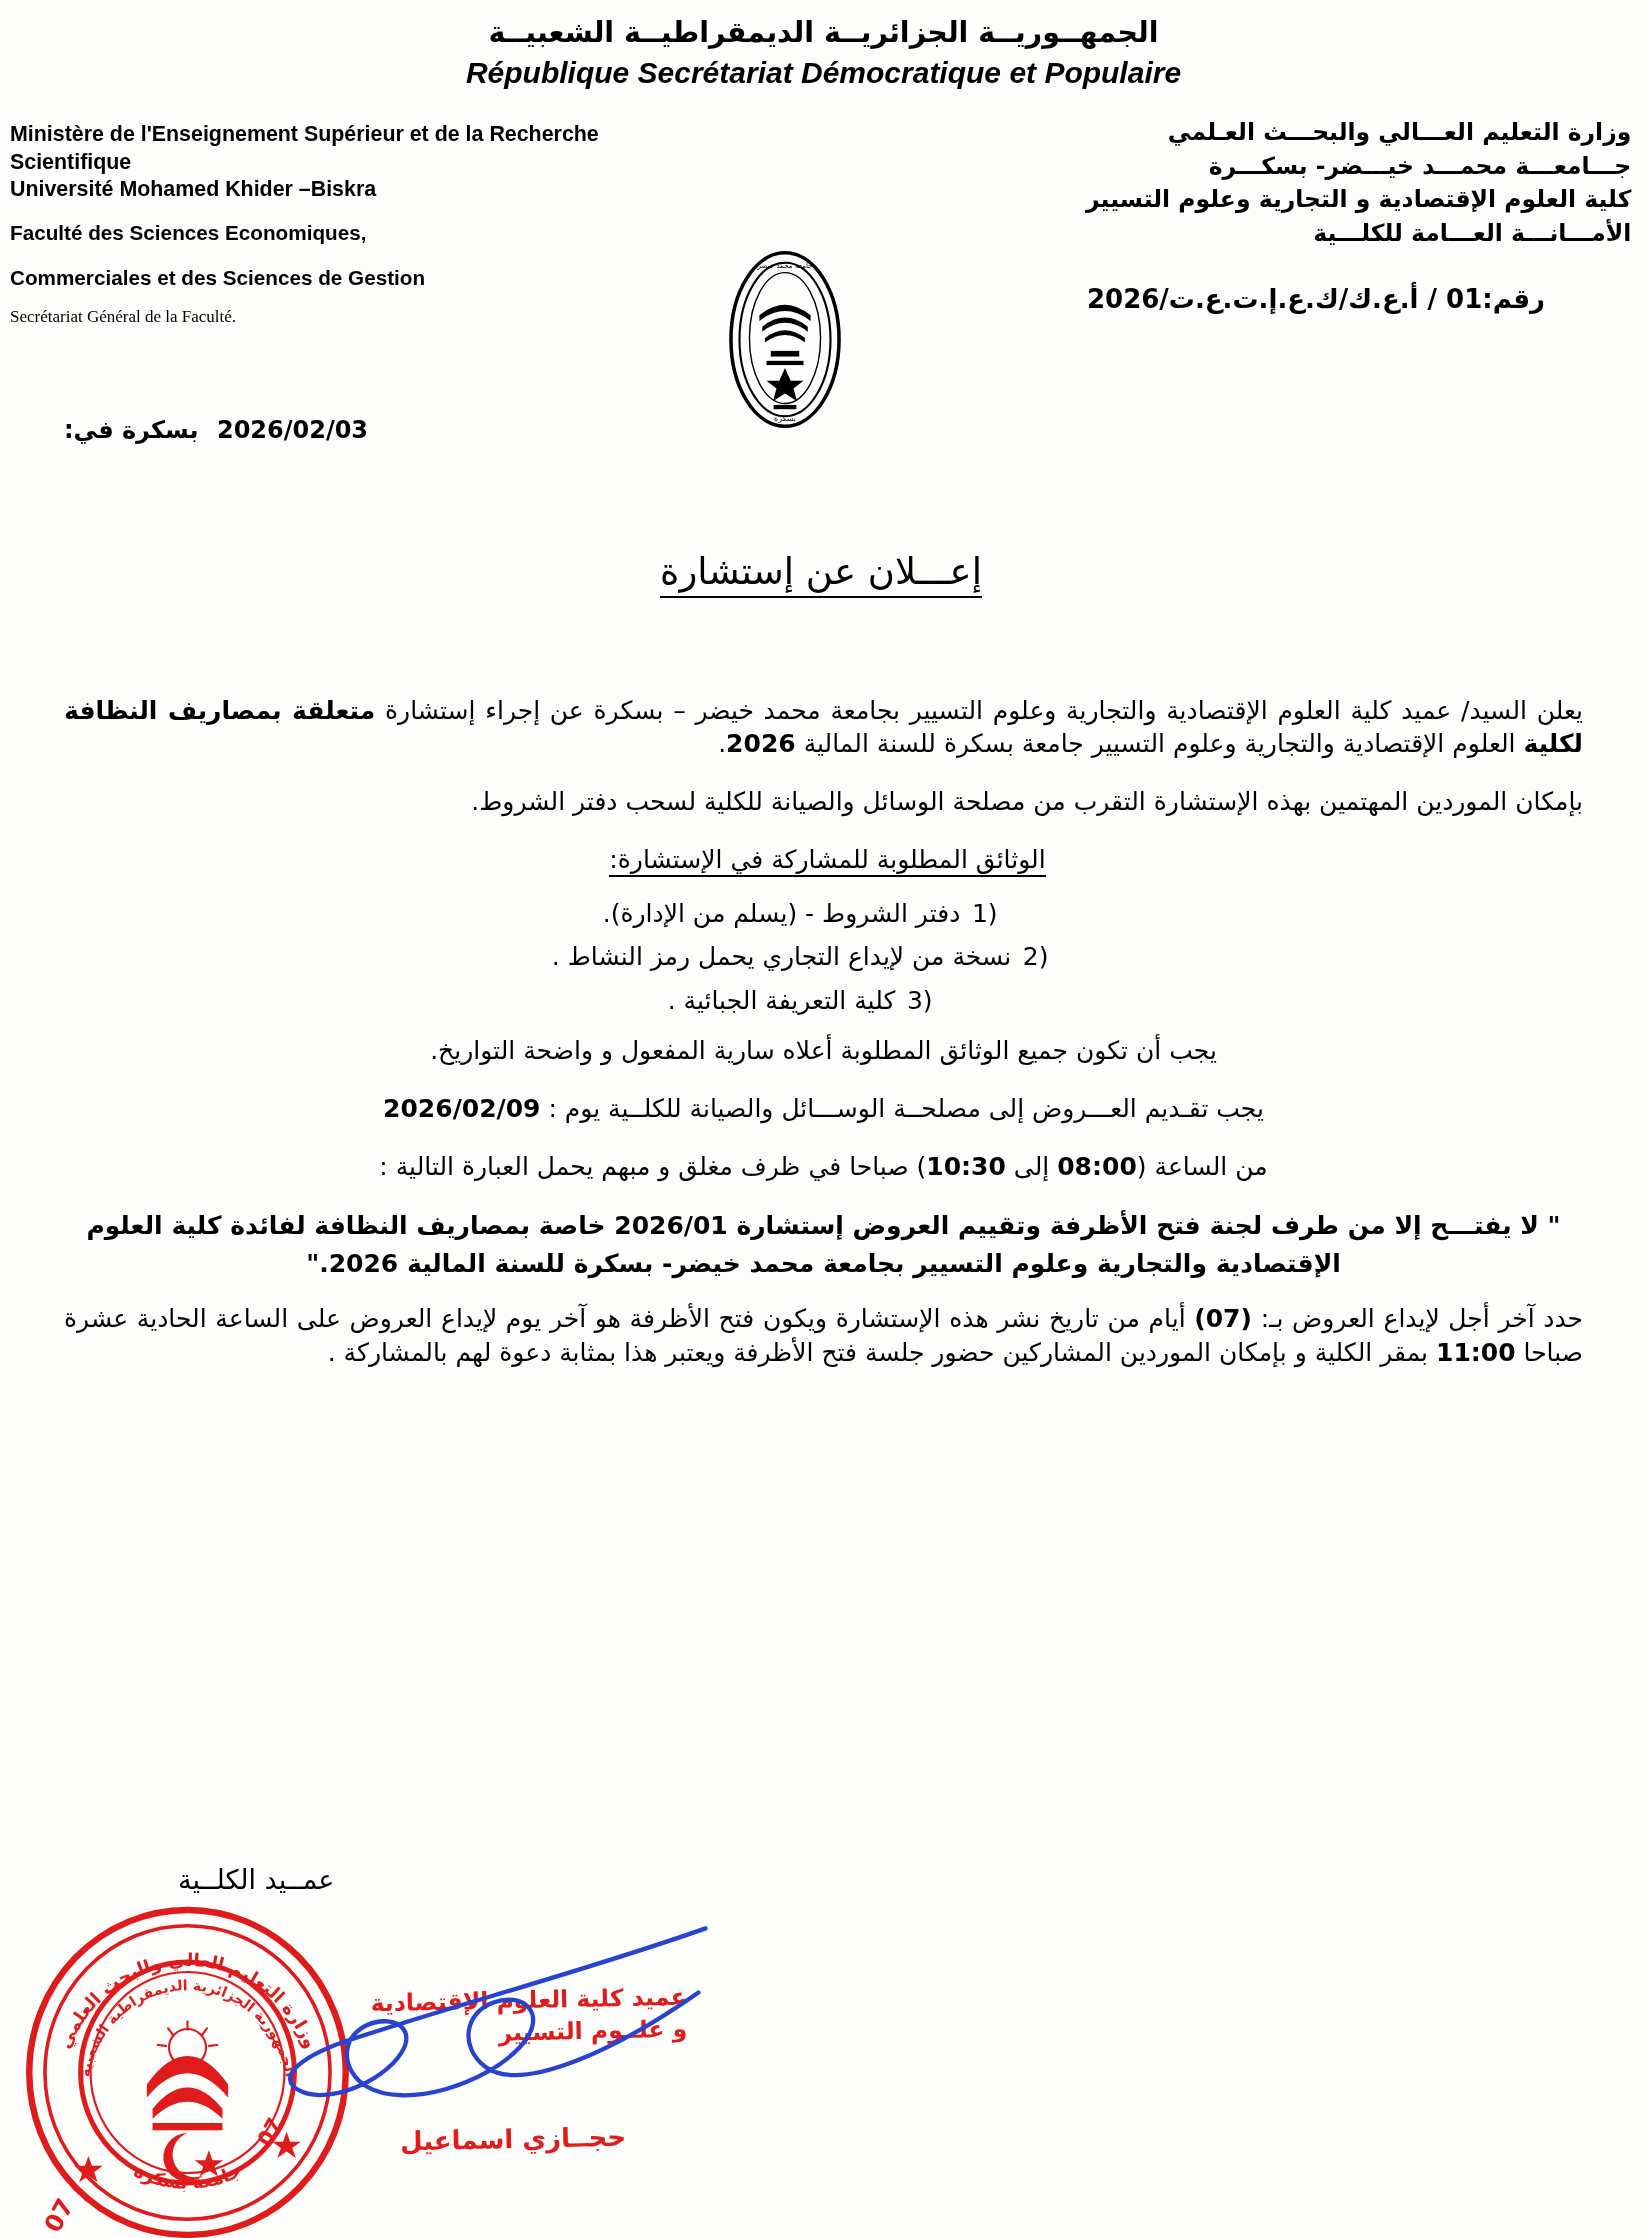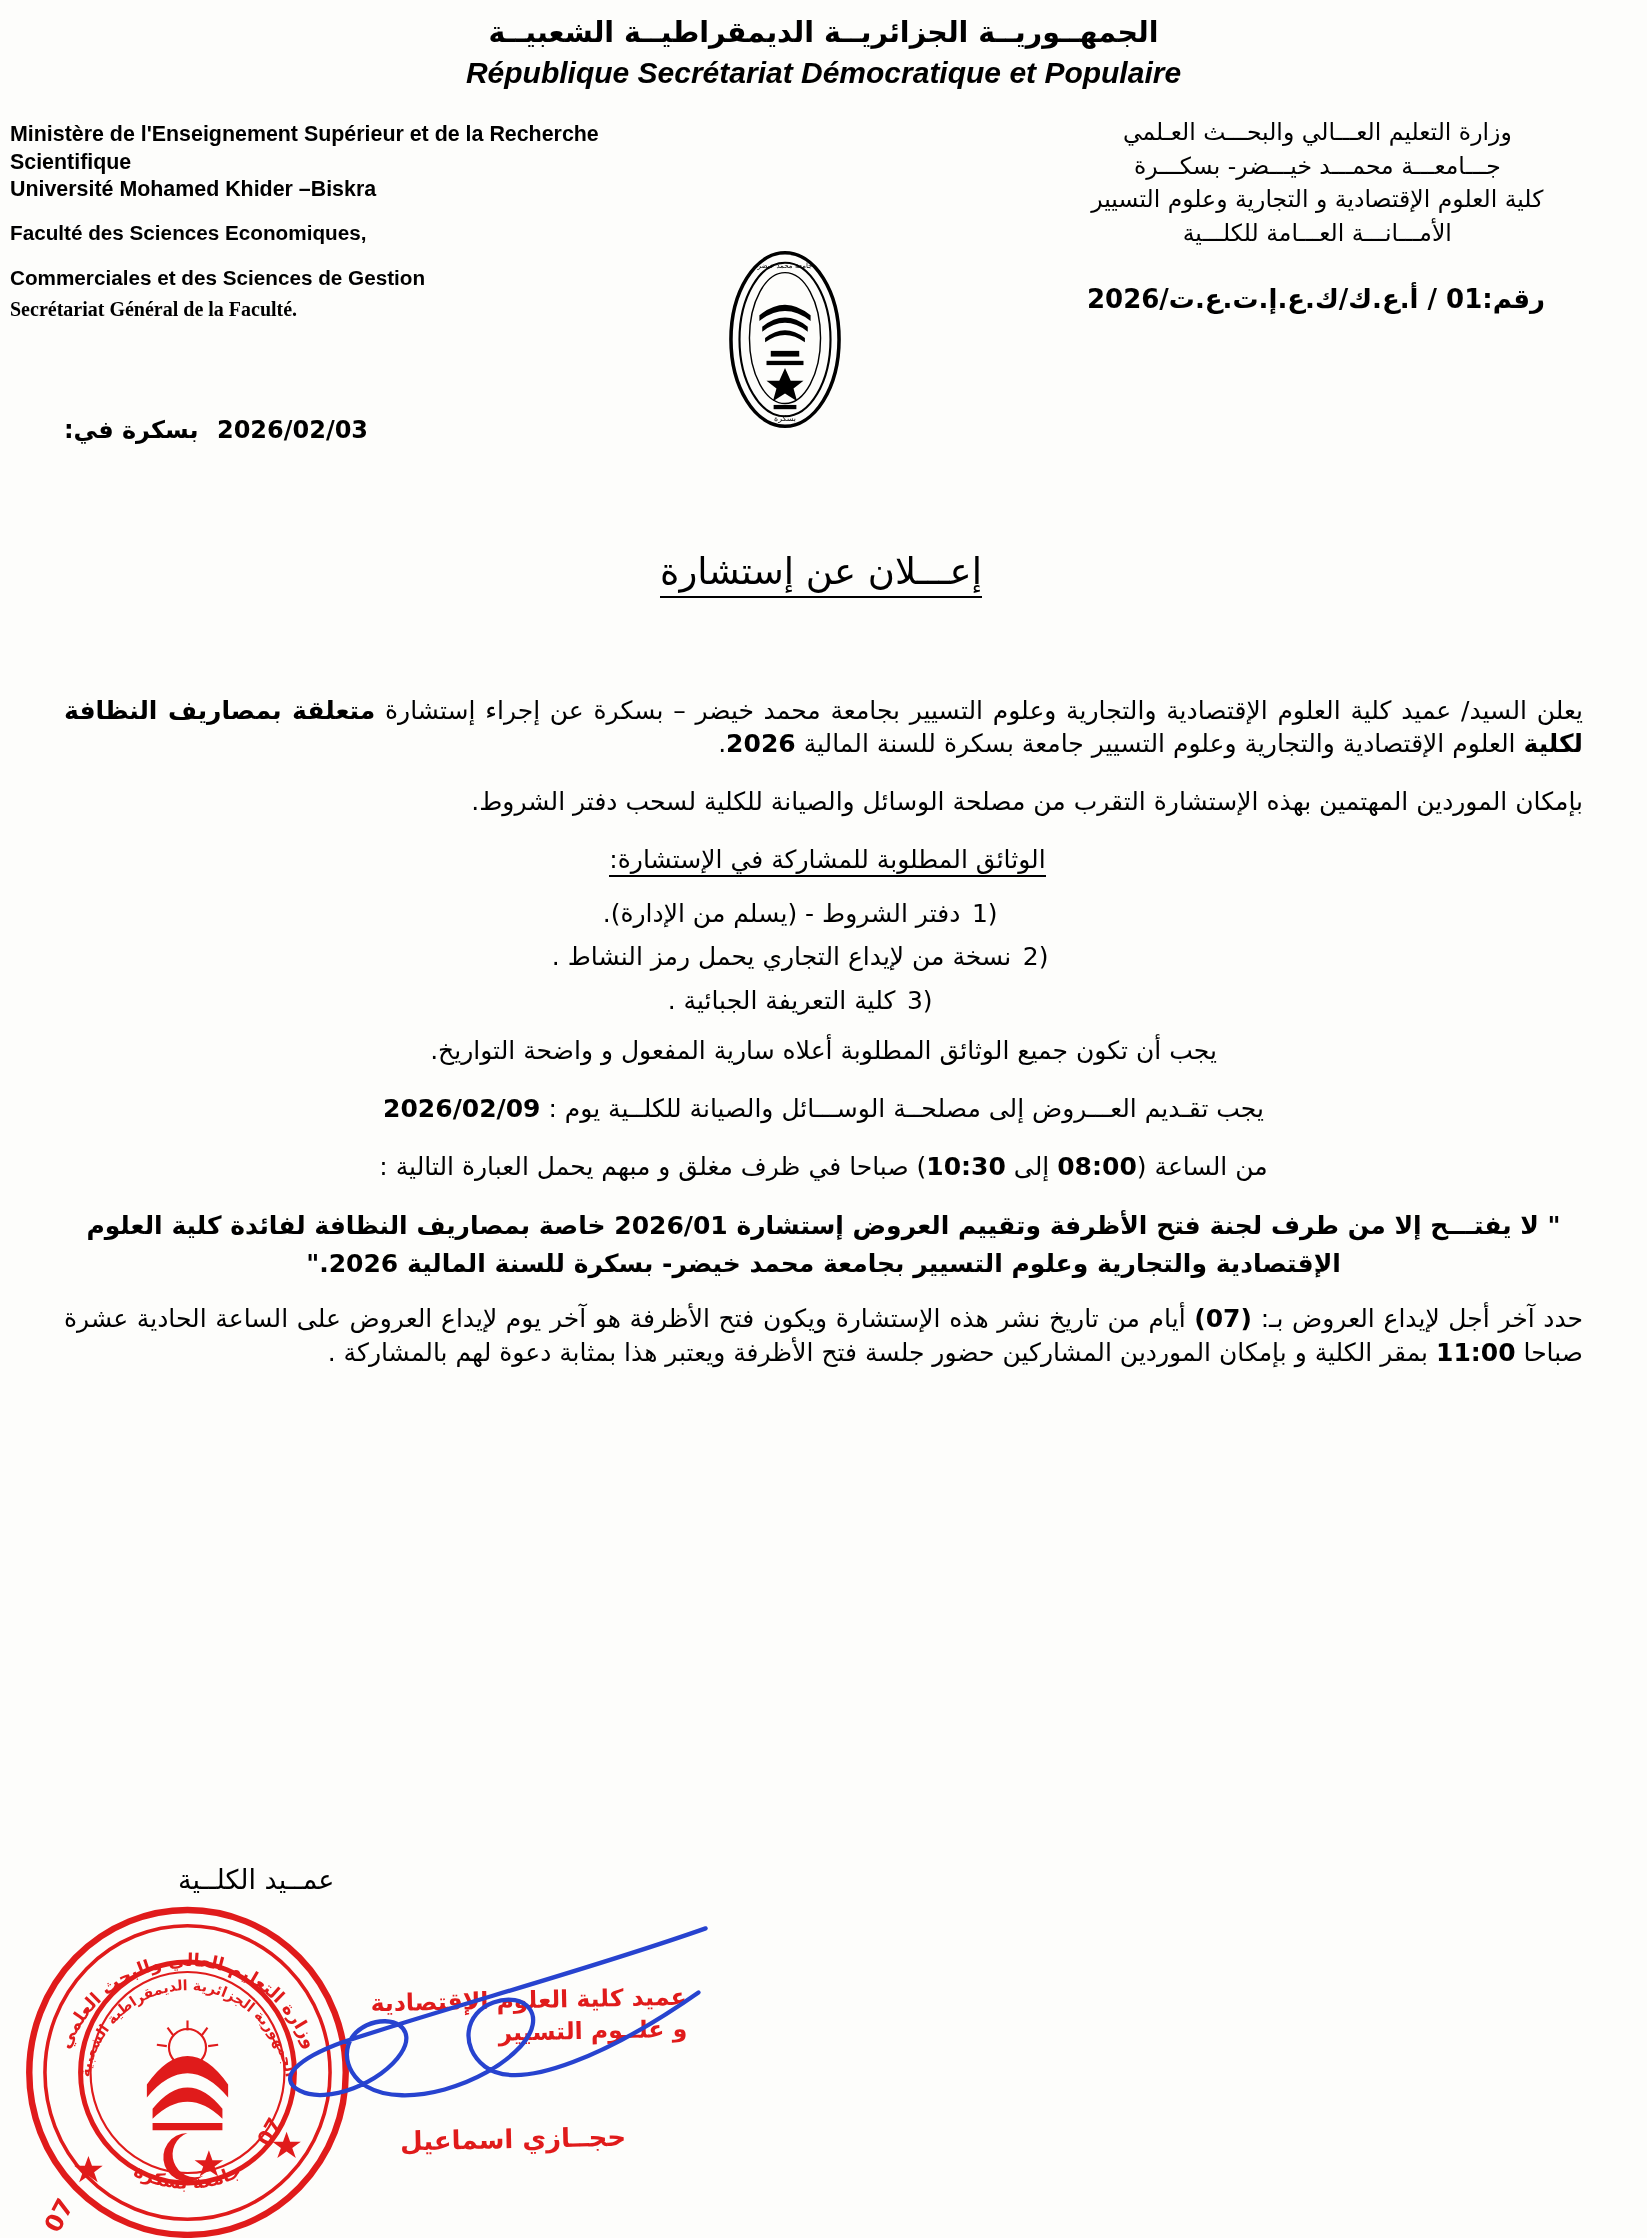--- a/index.html
+++ b/index.html
@@ -39,26 +39,26 @@
     margin-top:31px;
     height:257px;
   }
   .lh-fr{
     position:absolute;left:10px;top:0;width:663px;
     direction:ltr;text-align:left;
     font-family:"Liberation Sans",sans-serif;
   }
   .lh-fr .l1{font-size:21.4px;font-weight:bold;line-height:1.30;}
   .lh-fr .l2{font-size:20.7px;font-weight:bold;line-height:1.55;margin-top:13px;font-family:"Liberation Sans",sans-serif;}
-  .lh-fr .l3{font-size:20px;font-weight:bold;line-height:1.5;margin-top:0;font-family:"Liberation Serif",serif;}
+  .lh-fr .l3{font-size:17px;font-weight:normal;line-height:1.5;margin-top:10px;font-family:"Liberation Serif",serif;}
 
   .lh-ar{
     position:absolute;right:15.7px;top:-4.3px;width:628px;
-    direction:rtl;text-align:center;
-    font-size:23.5px;font-weight:normal;line-height:1.42;
+    direction:rtl;text-align:right;
+    font-size:23.5px;font-weight:bold;line-height:1.42;
   }
   .lh-ar .ln{white-space:nowrap;}
   .ref{
     position:absolute;right:17px;top:163px;width:628px;
     direction:rtl;text-align:center;
     font-size:26px;font-weight:bold;
   }
 
   
   .emblem{

